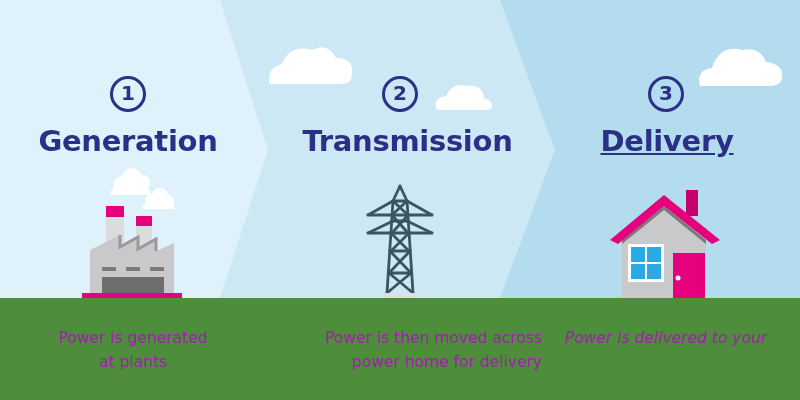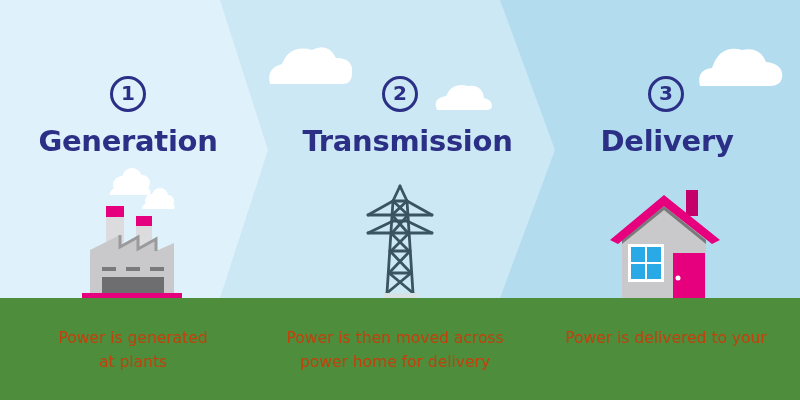--- a/index.html
+++ b/index.html
@@ -4,21 +4,21 @@
 <style>
   html, body { margin:0; padding:0; }
   body { width:800px; height:400px; overflow:hidden; position:relative; font-family:"DejaVu Sans", "Liberation Sans", sans-serif; background:#b3dcef; }
   .sky { position:absolute; left:0; top:0; width:800px; height:298px; }
   .sky svg { position:absolute; left:0; top:0; }
   .ground { position:absolute; left:0; top:298px; width:800px; height:102px; background:#4e8d3c; }
   .step { position:absolute; top:0; width:266px; height:298px; }
   .num { position:absolute; left:50%; transform:translateX(-50%); top:76px; width:36px; height:36px; border:3.5px solid #2b2f86; border-radius:50%; box-sizing:border-box; color:#2b2f86; font-weight:bold; font-size:20px; line-height:29px; text-align:center; }
   .title { position:absolute; left:0; right:0; top:124px; text-align:center; color:#2b2f86; font-weight:bold; font-size:29px; letter-spacing:-0.3px; }
   .illus { position:absolute; }
-  .desc { position:absolute; top:326px; width:266px; text-align:center; color:#c2410c; font-size:15.5px; line-height:24px; }
+  .desc { position:absolute; top:326px; width:266px; text-align:center; color:#a21caf; font-size:15.5px; line-height:24px; }
 </style>
 </head>
 <body>
 
 <div class="sky">
   <svg width="800" height="298" viewBox="0 0 800 298">
     <rect x="0" y="0" width="800" height="298" fill="#b3dcef"></rect>
     <polygon points="0,0 500,0 555,150 500,298 0,298" fill="#cbe8f4"></polygon>
     <polygon points="0,0 220,0 268,150 220,298 0,298" fill="#dff1fa"></polygon>
 
@@ -39,21 +39,21 @@
   <div class="title" style="left:-10px;">Generation</div>
 </div>
 
 <div class="step" style="left:268px;">
   <div class="num" style="left:132px;">2</div>
   <div class="title" style="left:13px;">Transmission</div>
 </div>
 
 <div class="step" style="left:534px;">
   <div class="num" style="left:132px;">3</div>
-  <div class="title" style="left:0;">Delivery</div>
+  <div class="title" style="left:0;text-decoration:underline;">Delivery</div>
 </div>
 
 <svg class="illus" style="left:80px; top:165px;" width="105" height="135" viewBox="0 0 105 135">
   <g fill="#ffffff">
     <circle cx="42" cy="20" r="9"></circle>
       <circle cx="52" cy="13" r="10"></circle>
       <circle cx="62" cy="18" r="8"></circle>
       <path d="M30,30 Q30,22 40,22 L66,22 Q72,24 70,30 Z"></path>
     <circle cx="72" cy="36" r="7"></circle>
       <circle cx="80" cy="31" r="8"></circle>
@@ -114,19 +114,19 @@
   <rect x="65" y="71" width="32" height="45" fill="#e6007e"></rect>
   <circle cx="70" cy="96" r="2.5" fill="#ffffff"></circle>
 </svg>
 
 <div class="ground"></div>
 
 <div class="desc" style="left:0;">
   <div>Power is generated</div>
   <div>at plants</div>
 </div>
-<div class="desc" style="left:254px; width:282px;">
+<div class="desc" style="left:260px; width:282px;text-align:right;">
   <div>Power is then moved across</div>
   <div>power home for delivery</div>
 </div>
-<div class="desc" style="left:532px; width:268px;">
+<div class="desc" style="left:532px; width:268px;font-style:italic;">
   <div>Power is delivered to your</div>
 </div>
 
 </body></html>

